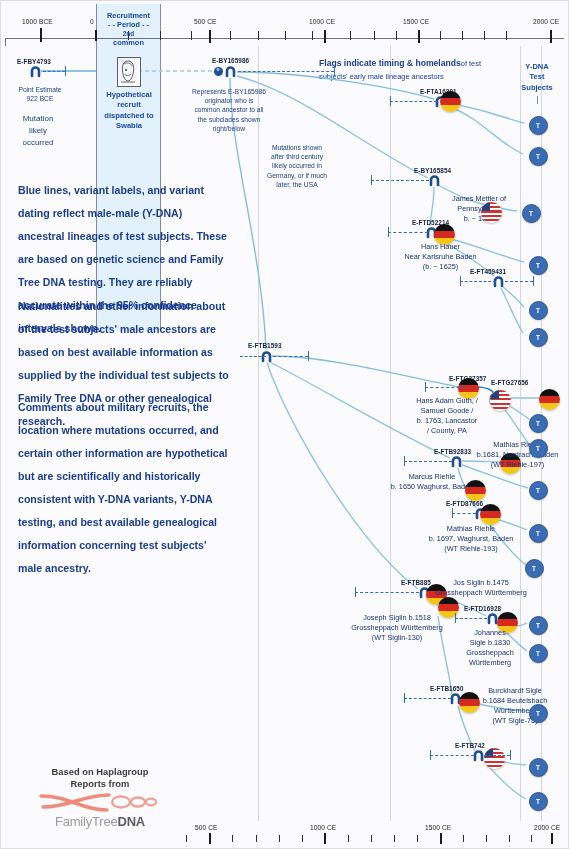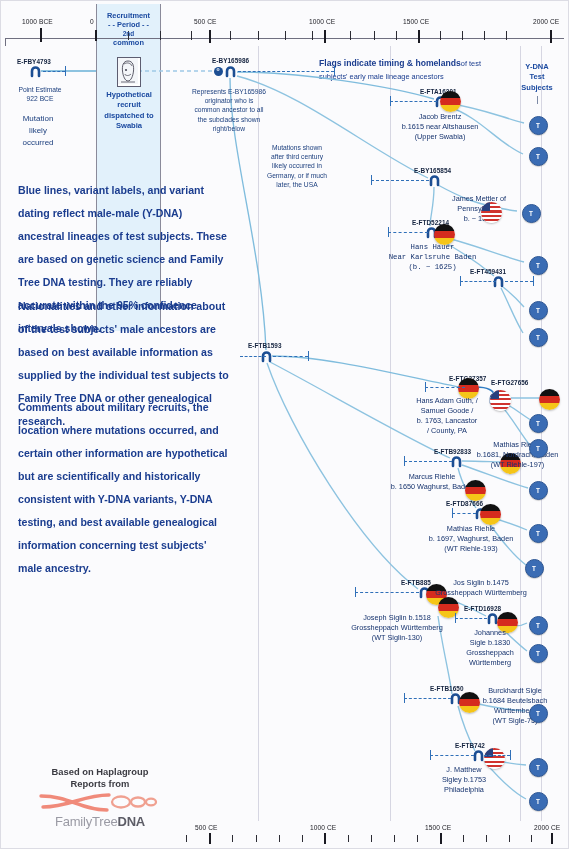--- a/index.html
+++ b/index.html
@@ -279,23 +279,20 @@
 
   <div class="vlabel" style="left:420px;top:88px;">E-FTA16301</div>
   <div class="node" style="left:440px;top:101px;">
     <svg width="13" height="13" viewBox="0 0 13 13">
         <path d="M3 11 L3 6 A3.5 3.5 0 0 1 10 6 L10 11" fill="none" stroke="#1c4e93" stroke-width="2.6" stroke-linecap="round"></path>
       </svg>
   </div>
   <div class="flag de" style="left:450px;top:101px;"></div>
   <div class="ci" style="left:390px;top:101px;width:47px;"></div>
   <div class="cicap" style="left:390px;top:96px;height:10px;"></div>
-  <div class="plabel c" style="left:375px;top:112px;width:130px;">Jacob Brentz
-b.1615 near Altshausen
-(Upper Swabia)</div>
 
   <div class="vlabel" style="left:414px;top:167px;">E-BY165854</div>
   <div class="node" style="left:434px;top:180px;">
     <svg width="13" height="13" viewBox="0 0 13 13">
         <path d="M3 11 L3 6 A3.5 3.5 0 0 1 10 6 L10 11" fill="none" stroke="#1c4e93" stroke-width="2.6" stroke-linecap="round"></path>
       </svg>
   </div>
   <div class="ci" style="left:371px;top:180px;width:58px;"></div>
   <div class="cicap" style="left:371px;top:175px;height:10px;"></div>
   <div class="plabel c" style="left:437px;top:194px;width:84px;">James Mettler of
@@ -308,21 +305,21 @@
 
   <div class="vlabel" style="left:412px;top:219px;">E-FTD52214</div>
   <div class="node" style="left:431px;top:232px;">
     <svg width="13" height="13" viewBox="0 0 13 13">
         <path d="M3 11 L3 6 A3.5 3.5 0 0 1 10 6 L10 11" fill="none" stroke="#1c4e93" stroke-width="2.6" stroke-linecap="round"></path>
       </svg>
   </div>
   <div class="flag de" style="left:444px;top:234px;"></div>
   <div class="ci" style="left:388px;top:232px;width:40px;"></div>
   <div class="cicap" style="left:388px;top:227px;height:10px;"></div>
-  <div class="plabel c" style="left:370px;top:242px;width:125px;font-family:Liberation Mono, monospace;">Hans Hauer
+  <div class="plabel c" style="left:378px;top:242px;width:125px;">Hans Hauer
 Near Karlsruhe Baden
 (b. ~ 1625)</div>
 
   <div class="vlabel" style="left:470px;top:268px;">E-FT459431</div>
   <div class="node" style="left:498px;top:281px;">
     <svg width="13" height="13" viewBox="0 0 13 13">
         <path d="M3 11 L3 6 A3.5 3.5 0 0 1 10 6 L10 11" fill="none" stroke="#1c4e93" stroke-width="2.6" stroke-linecap="round"></path>
       </svg>
   </div>
   <div class="ci" style="left:532px;top:281px;width:0px;"></div>
@@ -454,23 +451,20 @@
       </svg>
   </div>
   <div class="flag us" style="left:494px;top:758px;">
     <div class="stripes"></div>
       <div class="canton"></div>
   </div>
   <div class="ci" style="left:430px;top:755px;width:44px;"></div>
   <div class="ci" style="left:484px;top:755px;width:26px;"></div>
   <div class="cicap" style="left:430px;top:750px;height:10px;"></div>
   <div class="cicap" style="left:510px;top:750px;height:10px;"></div>
-  <div class="plabel c" style="left:410px;top:765px;width:108px;">J. Matthew
-Sigley b.1753
-Philadelphia</div>
 
   <div class="tsub" style="left:537px;top:124px;">T</div>
   <div class="tsub" style="left:537px;top:155px;">T</div>
   <div class="tsub" style="left:530px;top:212px;">T</div>
   <div class="tsub" style="left:537px;top:264px;">T</div>
   <div class="tsub" style="left:537px;top:309px;">T</div>
   <div class="tsub" style="left:537px;top:336px;">T</div>
   <div class="tsub" style="left:537px;top:422px;">T</div>
   <div class="tsub" style="left:537px;top:447px;">T</div>
   <div class="tsub" style="left:537px;top:489px;">T</div>

